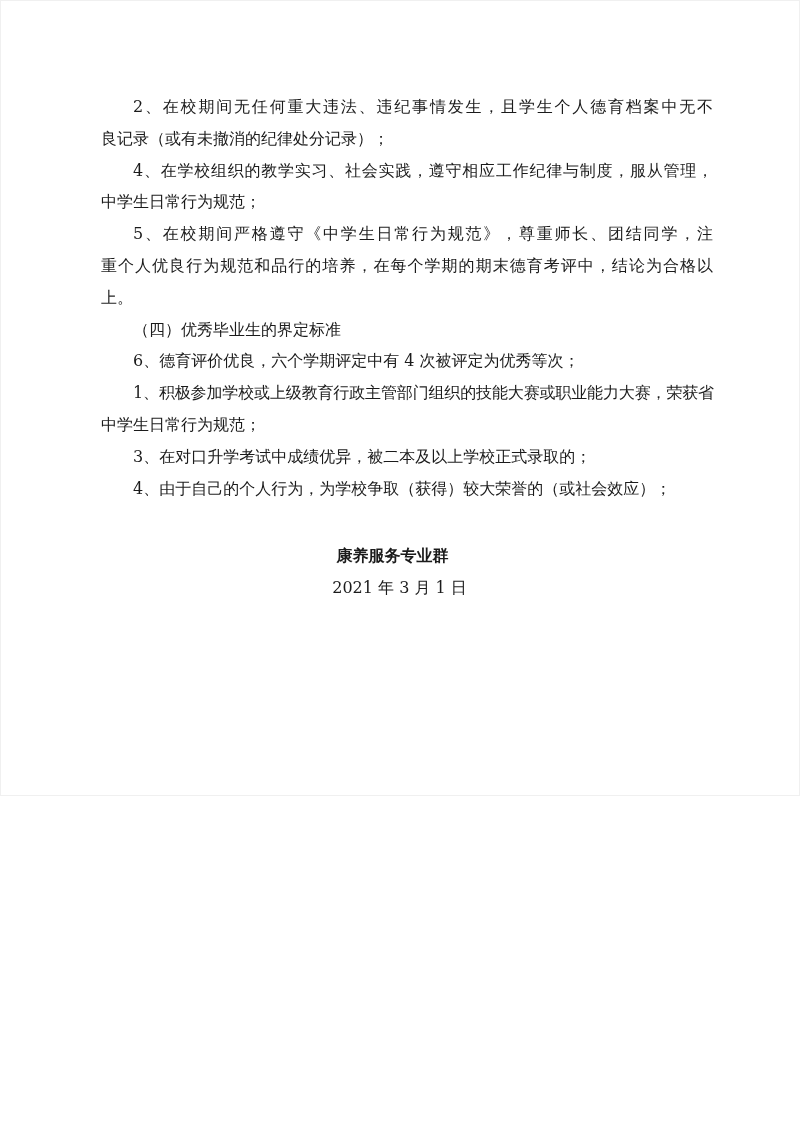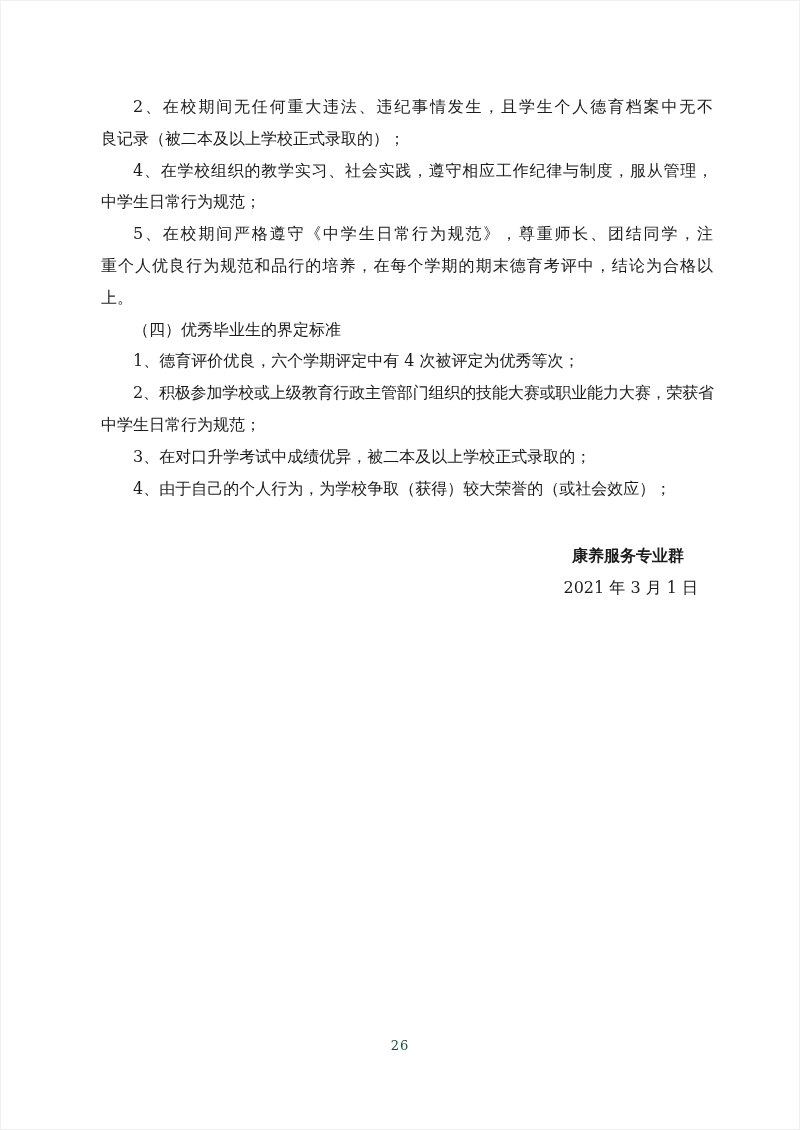--- a/index.html
+++ b/index.html
@@ -3,21 +3,21 @@
 <meta charset="utf-8">
 <style>
   html, body {
     margin: 0;
     padding: 0;
     background: #ffffff;
   }
   .page {
     position: relative;
     width: 800px;
-    height: 1130px;
+    height: 796px;
     background: #ffffff;
     box-sizing: border-box;
     border: 1px solid #f0f0f0;
     overflow: hidden;
     font-family: "DejaVu Serif", "Liberation Serif", serif;
     color: #1b1b1b;
   }
   .content {
     position: absolute;
     left: 100px;
@@ -31,21 +31,21 @@
     white-space: normal;
   }
   .indent { text-indent: 32px; }
   .fill {
     text-align: justify;
     text-align-last: justify;
   }
   .tight { letter-spacing: -1.1px; }
   .spacer { height: 36px; }
   .sig {
-    text-align: right;
+    text-align: center;
   }
   .sig-name {
     font-weight: bold;
     padding-right: 29px;
   }
   .sig-date {
     padding-right: 15px;
   }
   .footer {
     position: absolute;
@@ -57,29 +57,29 @@
     color: #14532d;
     letter-spacing: 1px;
   }
 </style>
 </head>
 <body>
 
 <div class="page">
   <div class="content">
     <div class="ln indent fill">2、在校期间无任何重大违法、违纪事情发生，且学生个人德育档案中无不</div>
-    <div class="ln">良记录（被二本及以上学校正式录取的）；</div>
+    <div class="ln">良记录（或有未撤消的纪律处分记录）；</div>
     <div class="ln indent fill">4、在学校组织的教学实习、社会实践，遵守相应工作纪律与制度，服从管理，</div>
     <div class="ln">中学生日常行为规范；</div>
     <div class="ln indent fill">5、在校期间严格遵守《中学生日常行为规范》，尊重师长、团结同学，注</div>
     <div class="ln fill">重个人优良行为规范和品行的培养，在每个学期的期末德育考评中，结论为合格以</div>
     <div class="ln">上。</div>
     <div class="ln indent">（四）优秀毕业生的界定标准</div>
-    <div class="ln indent">1、德育评价优良，六个学期评定中有 4 次被评定为优秀等次；</div>
-    <div class="ln indent fill tight">2、积极参加学校或上级教育行政主管部门组织的技能大赛或职业能力大赛，荣获省</div>
+    <div class="ln indent">6、德育评价优良，六个学期评定中有 4 次被评定为优秀等次；</div>
+    <div class="ln indent fill tight">1、积极参加学校或上级教育行政主管部门组织的技能大赛或职业能力大赛，荣获省</div>
     <div class="ln">中学生日常行为规范；</div>
     <div class="ln indent">3、在对口升学考试中成绩优异，被二本及以上学校正式录取的；</div>
     <div class="ln indent">4、由于自己的个人行为，为学校争取（获得）较大荣誉的（或社会效应）；</div>
     <div class="spacer"></div>
     <div class="ln sig sig-name">康养服务专业群</div>
     <div class="ln sig sig-date">2021 年 3 月 1 日</div>
   </div>
   <div class="footer">26</div>
 </div>
 

